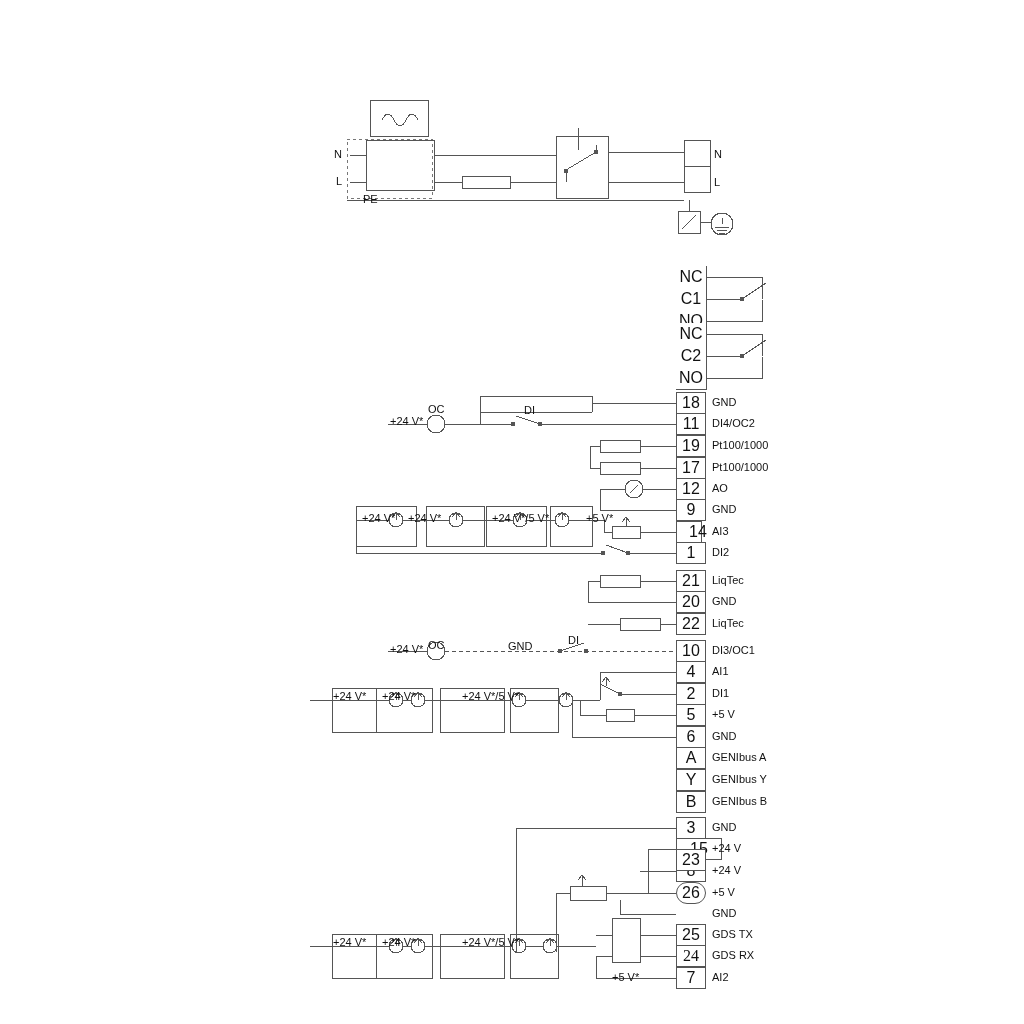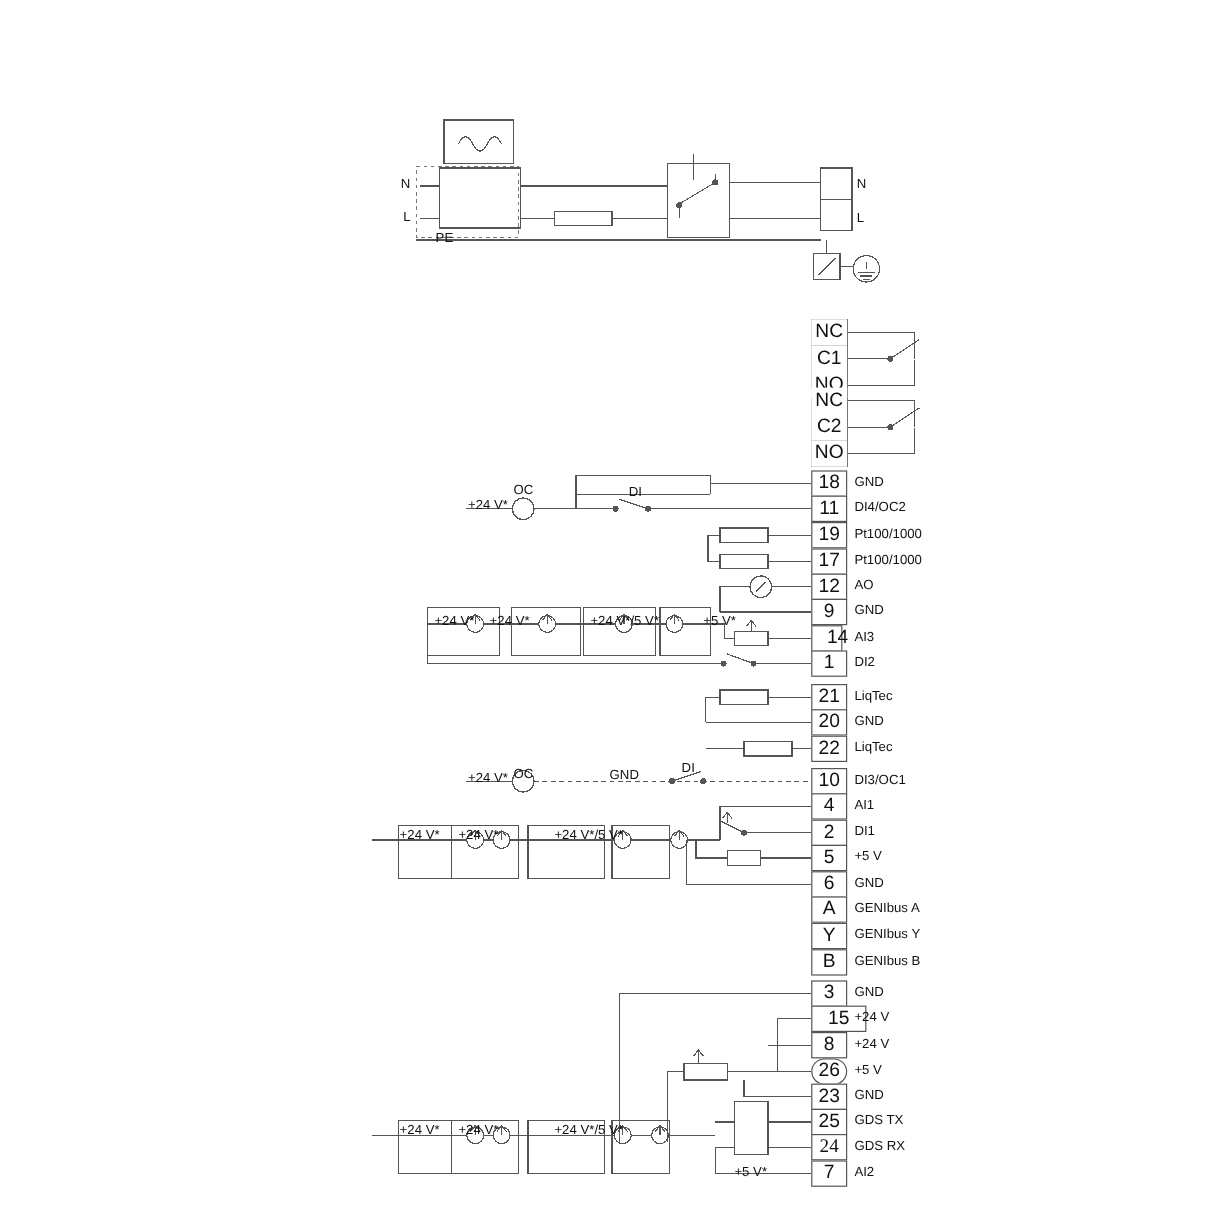--- a/index.html
+++ b/index.html
@@ -261,21 +261,21 @@
     <div class="term" style="left: 676px; top: 791px; width: 30px; height: 22px;">B</div>
     <div class="tlabel" style="left: 712px; top: 796px;">GENIbus B</div>
     <div class="term" style="left: 676px; top: 817px; width: 30px; height: 22px;">3</div>
     <div class="tlabel" style="left: 712px; top: 822px;">GND</div>
     <div class="term" style="left: 676px; top: 838px; width: 46px; height: 22px;">15</div>
     <div class="tlabel" style="left: 712px; top: 843px;">+24 V</div>
     <div class="term" style="left: 676px; top: 860px; width: 30px; height: 22px;">8</div>
     <div class="tlabel" style="left: 712px; top: 865px;">+24 V</div>
     <div class="term" style="left: 676px; top: 882px; width: 30px; height: 22px; border-radius: 11px;">26</div>
     <div class="tlabel" style="left: 712px; top: 887px;">+5 V</div>
-    <div class="term" style="left: 676px; top: 903px; width: 30px; height: 22px;">23</div>
+    <div class="term" style="left: 676px; top: 849px; width: 30px; height: 22px;">23</div>
     <div class="tlabel" style="left: 712px; top: 908px;">GND</div>
     <div class="term" style="left: 676px; top: 924px; width: 30px; height: 22px;">25</div>
     <div class="tlabel" style="left: 712px; top: 929px;">GDS TX</div>
     <div class="term" style="left: 676px; top: 945px; width: 30px; height: 22px; font-family: Liberation Serif, serif;">24</div>
     <div class="tlabel" style="left: 712px; top: 950px;">GDS RX</div>
     <div class="term" style="left: 676px; top: 967px; width: 30px; height: 22px;">7</div>
     <div class="tlabel" style="left: 712px; top: 972px;">AI2</div>
   </div>
 <div id="relays">
     <div class="term" style="left: 676px; top: 266px; width: 30px; height: 22px; border: none;">NC</div>

